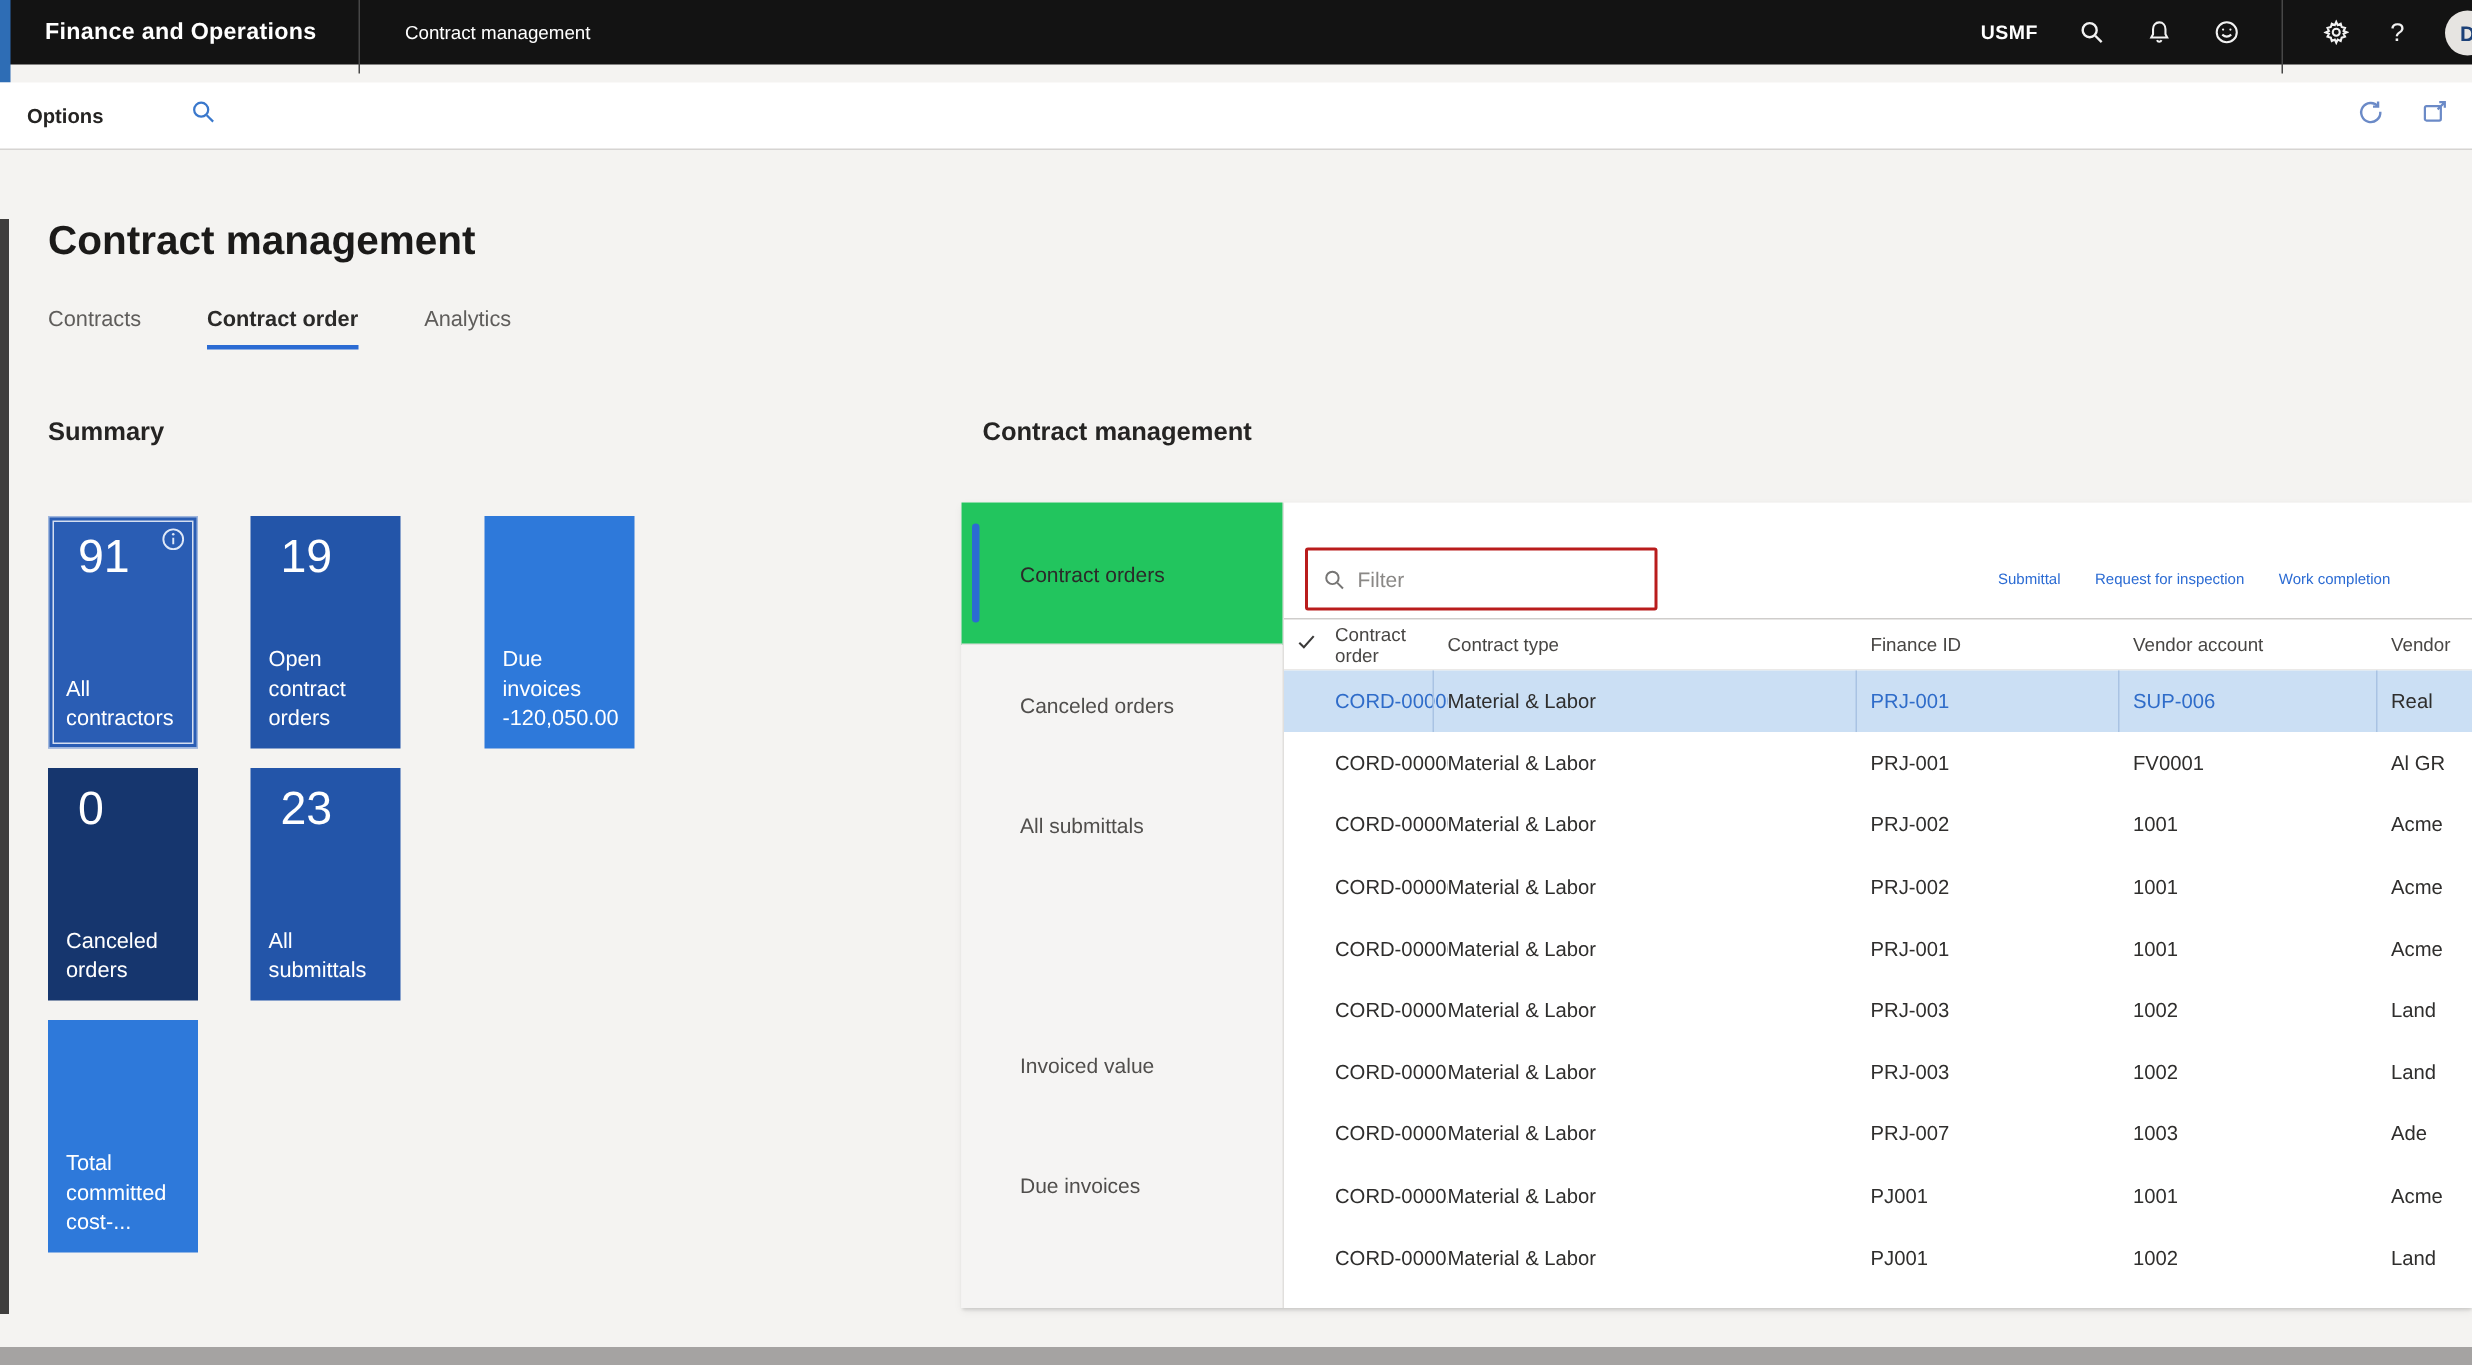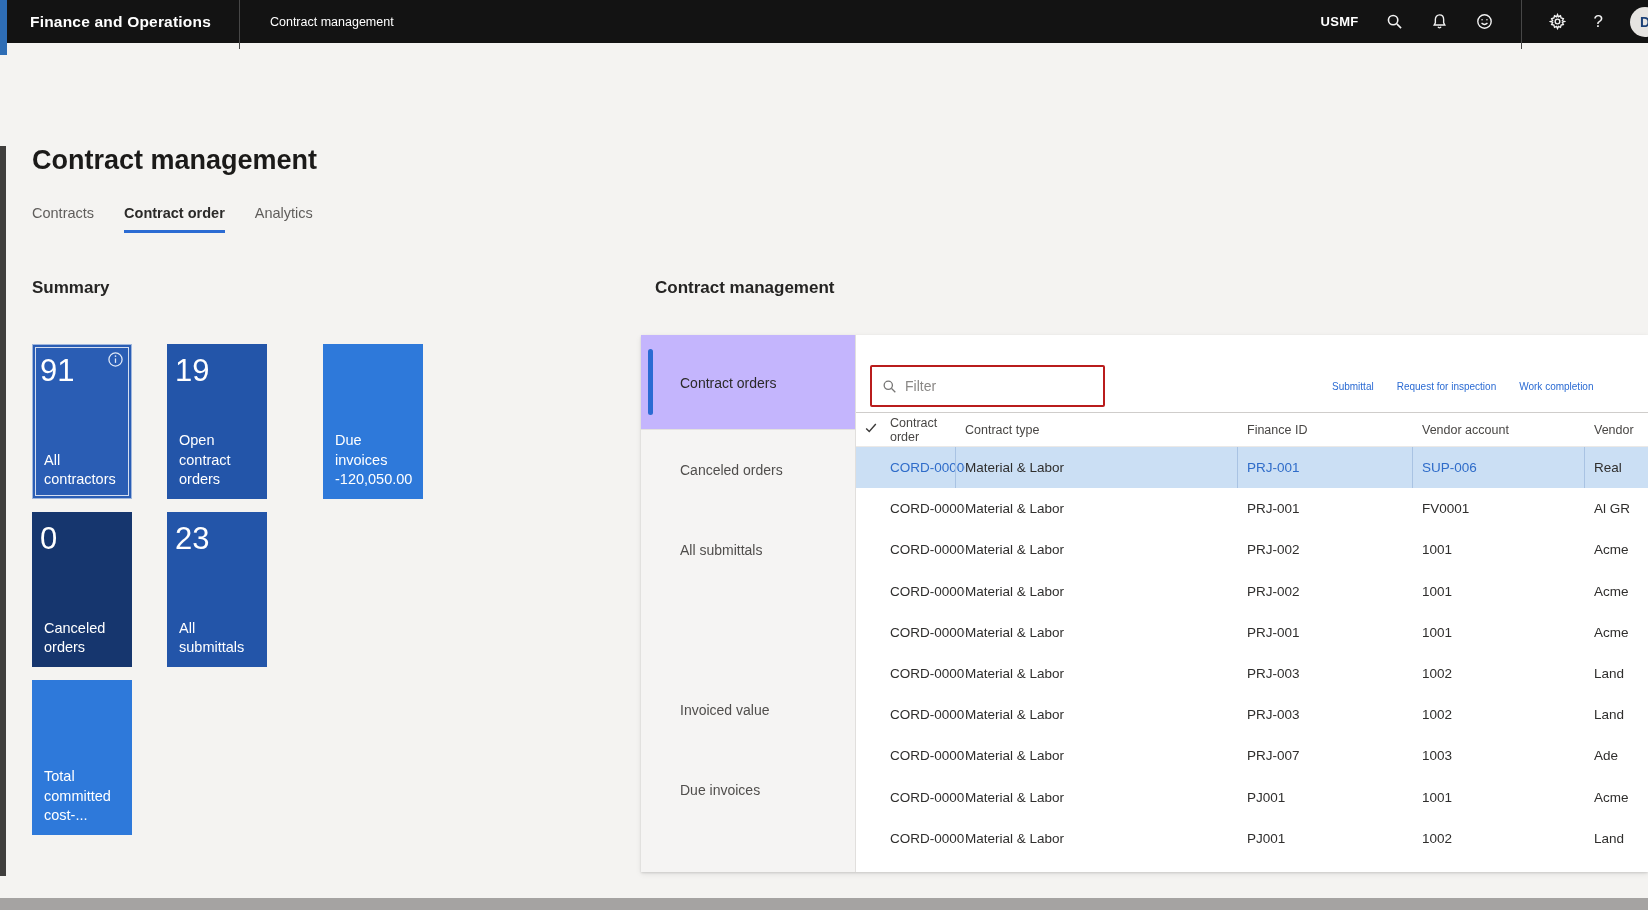--- a/index.html
+++ b/index.html
@@ -28,45 +28,45 @@
   .ob-search svg { width:17px; height:17px; }
   .ob-right { margin-left:auto; display:flex; align-items:center; gap:26px; margin-right:16px; color:#6b8ac7; }
   .ob-right svg { width:17px; height:17px; }
 
   
   .content { position:absolute; left:0; top:100px; right:0; bottom:0; }
   .left-edge { position:absolute; left:0; top:46px; width:6px; height:730px; background:#3f3e3d; }
   .bottom-edge { position:absolute; left:0; bottom:0; width:100%; height:12px; background:#a5a3a2; }
 
   .page-title { position:absolute; left:32px; top:45px; font-size:27px; font-weight:bold; color:#1b1a19; }
-  .tabs { position:absolute; left:32px; top:105px; display:flex; gap:30px; }
+  .tabs { position:absolute; left:32px; top:105px; display:flex; gap:44px; }
   .tab { font-size:14.5px; color:#5f5d5b; padding-bottom:9px; border-bottom:3px solid transparent; cursor:pointer; }
   .tab.active { color:#2b2a29; font-weight:bold; border-bottom-color:#2b6bd3; }
 
   .section-h { font-size:17px; font-weight:bold; color:#252423; }
   .summary-h { position:absolute; left:32px; top:178px; }
   .ws-h { position:absolute; left:655px; top:178px; }
 
   
   .tiles { position:absolute; left:32px; top:244px; display:grid; grid-template-columns:127px 127px 127px; column-gap:8px; row-gap:13px; }
-  .tile { width:100px; height:155px; color:#fff; position:relative; padding:10px 8px; cursor:pointer; }
+  .tile { width:100px; height:155px; color:#fff; position:relative; padding:10px 20px; cursor:pointer; }
   .tile:nth-child(3) { margin-left:21px; }
   .tile:nth-child(6) { grid-area:3/1; }
   .tile:nth-child(7) { grid-area:3/2; }
   .tile .num { font-size:31px; font-weight:400; line-height:1.1; }
   .tile .lbl { position:absolute; left:12px; right:8px; bottom:9px; font-size:14.5px; line-height:1.35; white-space:pre-line; }
   .tile.selected::after { content:""; position:absolute; inset:3px; border:1px solid rgba(255,255,255,.8); pointer-events:none; }
   .tile.selected { outline:1px solid rgba(255,255,255,.55); outline-offset:-1px; }
   .tile-info { position:absolute; top:7px; right:8px; width:17px; height:17px; color:#dfe8f7; }
   .tile-info svg { width:17px; height:17px; }
 
   
   .card { position:absolute; left:641px; top:235px; right:0; height:537px; background:#fff; box-shadow:0 1px 2px rgba(0,0,0,.12), 0 2px 6px rgba(0,0,0,.08); }
   .nav-col { position:absolute; left:0; top:0; width:215px; height:100%; background:#f5f4f3; border-right:1px solid #e1dfdd; }
-  .nav-sel { position:absolute; left:0; top:0; width:100%; height:95px; background:#c4b5fd; border-bottom:1px solid #e3e1df; }
+  .nav-sel { position:absolute; left:0; top:0; width:100%; height:95px; background:#22c55e; border-bottom:1px solid #e3e1df; }
   .nav-bar { position:absolute; left:7px; top:14px; width:5px; height:66px; border-radius:3px; background:#2b6bd3; }
   .nav-sel-label { position:absolute; left:39px; top:0; height:95px; display:flex; align-items:center; font-size:14px; color:#2b2a29; }
   .nav-item { position:absolute; left:39px; width:170px; height:80px; display:flex; align-items:center; font-size:14px; color:#504e4c; cursor:pointer; }
 
   .grid-zone { position:absolute; left:215px; top:0; right:0; height:100%; }
   .filterbox { position:absolute; left:14px; top:30px; width:235px; height:42px; background:#fff; border:2px solid #b91c1c; border-radius:2px; display:flex; align-items:center; color:#767574; }
   .filterbox svg { width:15px; height:15px; margin-left:10px; }
   .filterbox input { border:none; outline:none; background:transparent; font-family:inherit; font-size:14px; margin-left:8px; width:150px; color:#323130; }
   .filterbox input::placeholder { color:#8a8886; }
   .actions { position:absolute; left:476px; top:30px; height:42px; display:flex; align-items:center; gap:23px; }
@@ -120,20 +120,43 @@
         <svg viewBox="0 0 16 16" fill="none" stroke="currentColor" stroke-width="1.3">
             <circle cx="8" cy="8" r="2.2"></circle>
             <path d="M8 1.5 l.9 2 1.9-.9 .6 2.1 2.1 .6 -.9 1.9 2 .8 -2 .9 .9 1.9 -2.1 .6 -.6 2.1 -1.9-.9 -.9 2 -.9-2 -1.9 .9 -.6-2.1 -2.1-.6 .9-1.9 -2-.8 2-.9 -.9-1.9 2.1-.6 .6-2.1 1.9 .9 Z"></path>
           </svg>
       </span>
       <span class="tb-help">?</span>
       <span class="avatar">D</span>
     </div>
   </header>
 
+  <div class="optionsbar">
+    <span class="options-label">Options</span>
+    <span class="ob-search">
+      <svg viewBox="0 0 16 16" fill="none" stroke="currentColor" stroke-width="1.4">
+          <circle cx="6.7" cy="6.7" r="4.4"></circle>
+          <line x1="10.2" y1="10.2" x2="14.2" y2="14.2"></line>
+        </svg>
+    </span>
+    <div class="ob-right">
+      <span>
+        <svg viewBox="0 0 16 16" fill="none" stroke="currentColor" stroke-width="1.5">
+            <path d="M12.6 4.6 A6 6 0 1 0 14 8"></path>
+            <path d="M12.6 1.6 v3.2 h-3.2"></path>
+          </svg>
+      </span>
+      <span>
+        <svg viewBox="0 0 16 16" fill="none" stroke="currentColor" stroke-width="1.4">
+            <rect x="1.5" y="4.5" width="10" height="9" rx="1"></rect>
+            <path d="M9.5 6.5 L14 2 M10.5 2 H14 V5.5"></path>
+          </svg>
+      </span>
+    </div>
+  </div>
 
   <main class="content">
     <div class="left-edge"></div>
 
     <h1 class="page-title">Contract management</h1>
 
     <nav class="tabs">
       <div class="tab">Contracts</div>
       <div class="tab active">Contract order</div>
       <div class="tab">Analytics</div>

